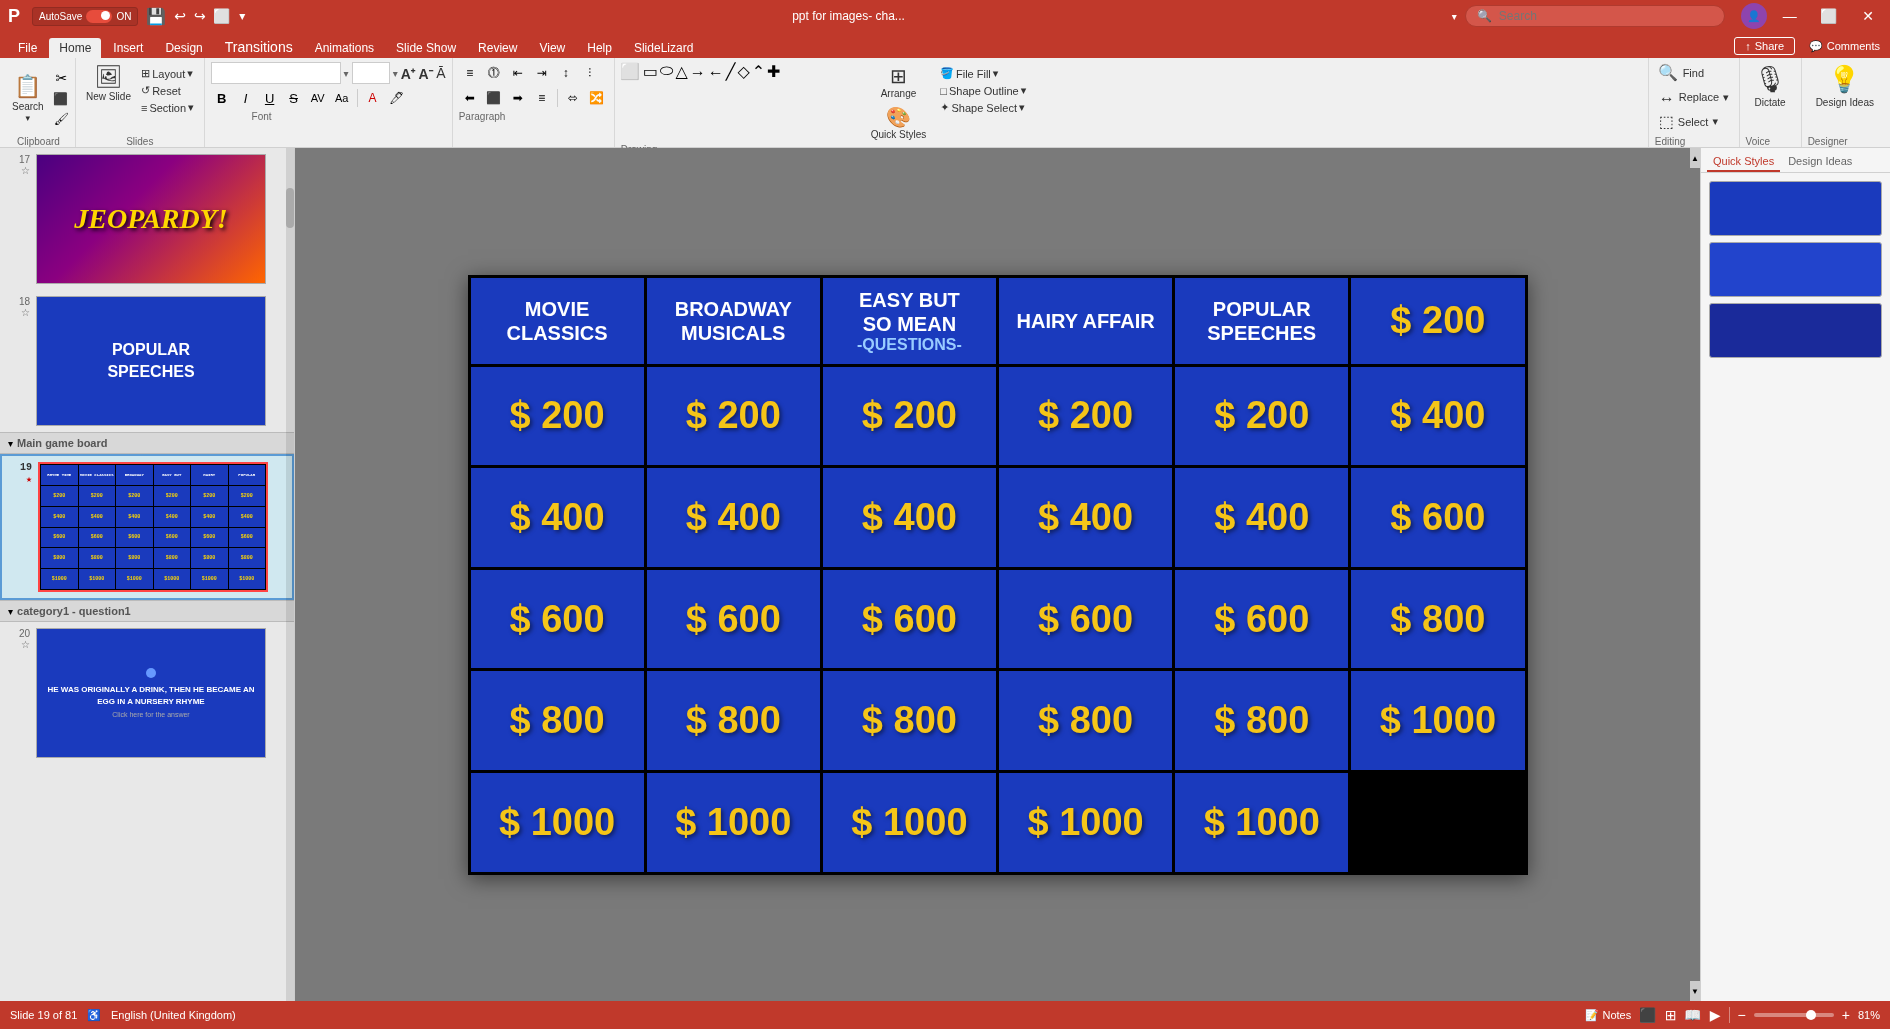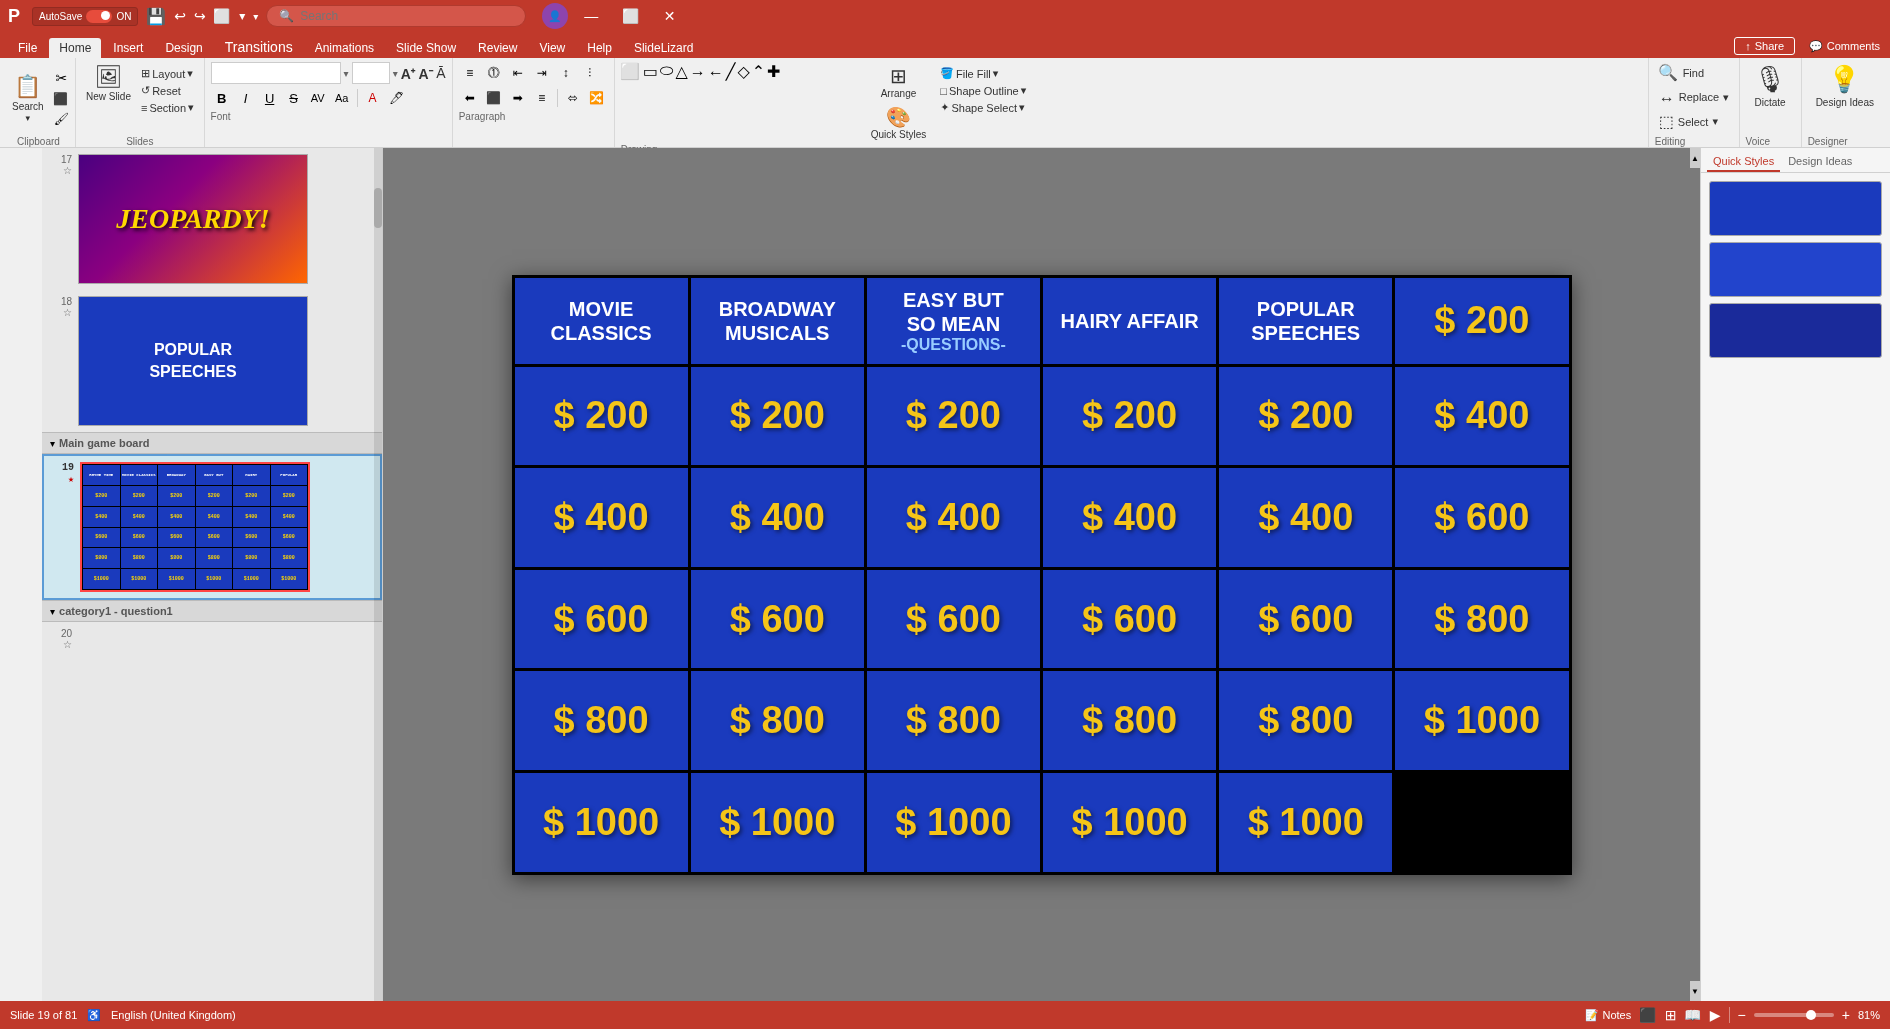--- a/index.html
+++ b/index.html
@@ -117,20 +117,21 @@
     </span>
     <span style="color:#fff;font-size:10px;">ON</span>
   </div>
 
   <button style="background:none;border:none;color:#fff;font-size:16px;cursor:pointer;">💾</button>
   <button style="background:none;border:none;color:#fff;font-size:14px;cursor:pointer;">↩</button>
   <button style="background:none;border:none;color:#fff;font-size:14px;cursor:pointer;">↪</button>
   <button style="background:none;border:none;color:#fff;font-size:14px;cursor:pointer;">⬜</button>
   <button style="background:none;border:none;color:#fff;font-size:12px;cursor:pointer;">▾</button>
 
+  <span style="color:#fff;font-size:12px;flex:1;text-align:center;">ppt for images- cha...</span>
   <span style="color:#fff;font-size:10px;cursor:pointer;">▾</span>
 
   <div style="background:#d4564a;border:1px solid #b03a2e;border-radius:14px;color:#fff;font-size:12px;padding:3px 12px;width:260px;display:flex;align-items:center;gap:6px;">
     <span>🔍</span>
     <input style="background: none; border: none; color: rgb(255, 255, 255); font-size: 12px; outline: none; width: 200px;" type="text" placeholder="Search">
   </div>
 
   <div style="width:26px;height:26px;border-radius:50%;background:#8e44ad;display:flex;align-items:center;justify-content:center;color:#fff;font-size:11px;cursor:pointer;margin-left:8px;">👤</div>
   <button style="background:none;border:none;color:#fff;font-size:14px;cursor:pointer;padding:2px 8px;">—</button>
   <button style="background:none;border:none;color:#fff;font-size:14px;cursor:pointer;padding:2px 8px;">⬜</button>
@@ -221,21 +222,21 @@
       <button style="width:22px;height:22px;display:flex;align-items:center;justify-content:center;font-size:13px;cursor:pointer;border-radius:2px;border:none;background:none;font-weight:bold;">B</button>
       <button style="width:22px;height:22px;display:flex;align-items:center;justify-content:center;font-size:13px;cursor:pointer;border-radius:2px;border:none;background:none;font-style:italic;">I</button>
       <button style="width:22px;height:22px;display:flex;align-items:center;justify-content:center;font-size:13px;cursor:pointer;border-radius:2px;border:none;background:none;text-decoration:underline;">U</button>
       <button style="width:22px;height:22px;display:flex;align-items:center;justify-content:center;font-size:13px;cursor:pointer;border-radius:2px;border:none;background:none;text-decoration:line-through;">S</button>
       <button style="width:22px;height:22px;font-size:11px;cursor:pointer;border:none;background:none;">AV</button>
       <button style="width:22px;height:22px;font-size:11px;cursor:pointer;border:none;background:none;">Aa</button>
       <span style="width:1px;height:18px;background:#ccc;margin:0 2px;"></span>
       <button style="width:22px;height:22px;font-size:12px;cursor:pointer;border:none;background:none;color:#c00;">A</button>
       <button style="width:22px;height:22px;font-size:12px;cursor:pointer;border:none;background:none;">🖊</button>
     </div>
-    <span style="font-size:10px;color:#666;margin-top:2px;">Font</span>
+    <span style="font-size:10px;color:#666;margin-top:2px;margin-left:41px;">Font</span>
   </div>
 
   <div style="display:flex;flex-direction:column;padding:4px 6px 0;border-right:1px solid #d8d8d8;">
     <div style="display:flex;align-items:center;gap:2px;margin-bottom:3px;">
       <button style="width:22px;height:22px;font-size:12px;cursor:pointer;border:none;background:none;">≡</button>
       <button style="width:22px;height:22px;font-size:12px;cursor:pointer;border:none;background:none;">⓵</button>
       <button style="width:22px;height:22px;font-size:12px;cursor:pointer;border:none;background:none;">⇤</button>
       <button style="width:22px;height:22px;font-size:12px;cursor:pointer;border:none;background:none;">⇥</button>
       <button style="width:22px;height:22px;font-size:12px;cursor:pointer;border:none;background:none;">↕</button>
       <button style="width:22px;height:22px;font-size:12px;cursor:pointer;border:none;background:none;">⫶</button>
@@ -331,21 +332,21 @@
     <button style="display:flex;flex-direction:column;align-items:center;padding:2px 8px;cursor:pointer;background:none;border:none;font-size:10px;color:#333;gap:2px;flex:1;">
       <span style="font-size:26px;">💡</span>
       <span>Design Ideas</span>
     </button>
     <span style="font-size:10px;color:#666;margin-top:2px;">Designer</span>
   </div>
 </div>
 
 <div id="main" style="display:flex;height:calc(1029px - 32px - 26px - 90px - 28px);">
 
-  <div id="slide-panel" style="width:341px;background:#e8e8e8;border-right:1px solid #ccc;overflow-y:auto;position:relative;margin-left:42px;">
+  <div id="slide-panel" style="width:295px;background:#e8e8e8;border-right:1px solid #ccc;overflow-y:auto;position:relative;">
 
     <div class="slide-item" style="display:flex;align-items:flex-start;padding:6px 8px;gap:6px;cursor:pointer;">
       <div style="display:flex;flex-direction:column;align-items:flex-end;min-width:22px;">
         <span style="font-size:10px;color:#666;">17</span>
         <span style="font-size:10px;color:#666;">☆</span>
       </div>
       <div style="width:230px;height:130px;background:linear-gradient(135deg,#4a0080 0%,#8b0080 40%,#ff6600 100%);border:1px solid #aaa;display:flex;align-items:center;justify-content:center;overflow:hidden;">
         <span style="font-size:28px;font-weight:900;color:#ffd700;font-style:italic;text-shadow:2px 2px 4px #000;font-family:Georgia,serif;">JEOPARDY!</span>
       </div>
     </div>
@@ -486,20 +487,25 @@
 
     <div style="display:flex;align-items:center;gap:4px;padding:4px 8px;background:#d8d8d8;border-top:1px solid #bbb;border-bottom:1px solid #bbb;">
       <span style="font-size:10px;cursor:pointer;">▾</span>
       <span style="font-size:11px;color:#555;font-weight:600;">category1 - question1</span>
     </div>
 
     <div class="slide-item" style="display:flex;align-items:flex-start;padding:6px 8px;gap:6px;cursor:pointer;">
       <div style="display:flex;flex-direction:column;align-items:flex-end;min-width:22px;">
         <span style="font-size:10px;color:#666;">20</span>
         <span style="font-size:10px;color:#666;">☆</span>
+      </div>
+      <div style="width:230px;height:130px;background:#1a3abd;border:1px solid #aaa;display:flex;flex-direction:column;align-items:center;justify-content:center;overflow:hidden;padding:8px;">
+        <div style="width:10px;height:10px;background:#6699ff;border-radius:50%;margin-bottom:6px;"></div>
+        <span style="color:#fff;font-size:8px;text-align:center;font-weight:bold;line-height:1.4;">HE WAS ORIGINALLY A DRINK, THEN HE BECAME AN EGG IN A NURSERY RHYME</span>
+        <span style="color:#aaa;font-size:7px;margin-top:4px;">Click here for the answer</span>
       </div>
     </div>
 
     <div style="position:absolute;right:0;top:0;width:8px;height:100%;background:rgba(0,0,0,0.1);">
       <div style="width:8px;height:40px;background:#aaa;border-radius:4px;position:absolute;top:40px;"></div>
     </div>
   </div>
 
   <div id="canvas-area" style="flex:1;background:#7a7a7a;display:flex;align-items:center;justify-content:center;position:relative;overflow:hidden;">
 

